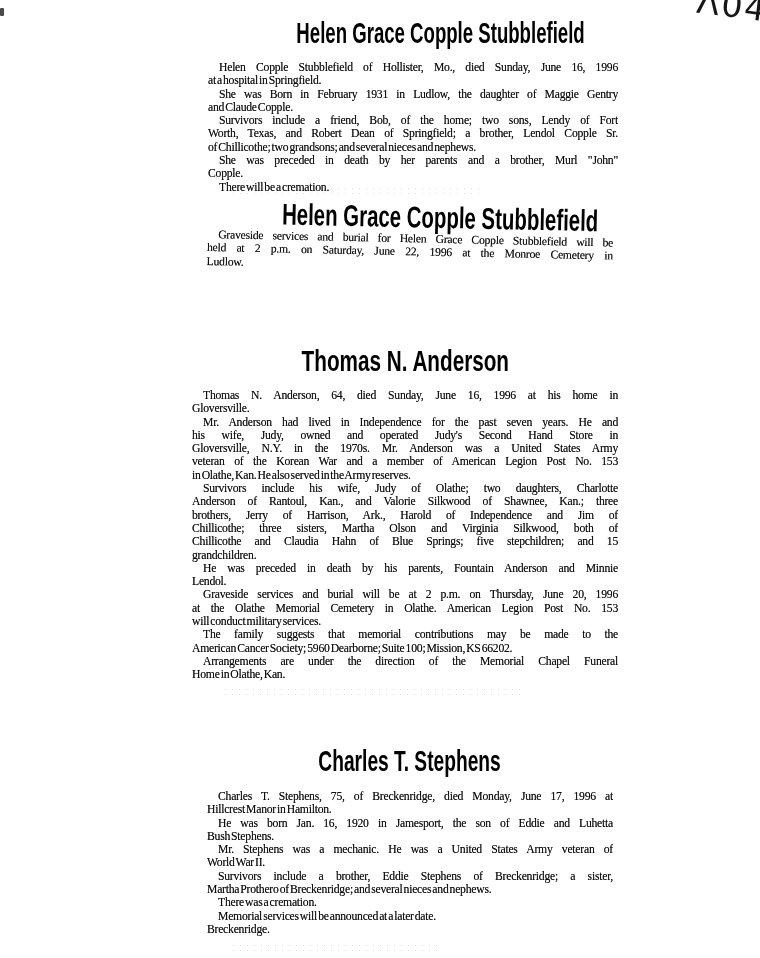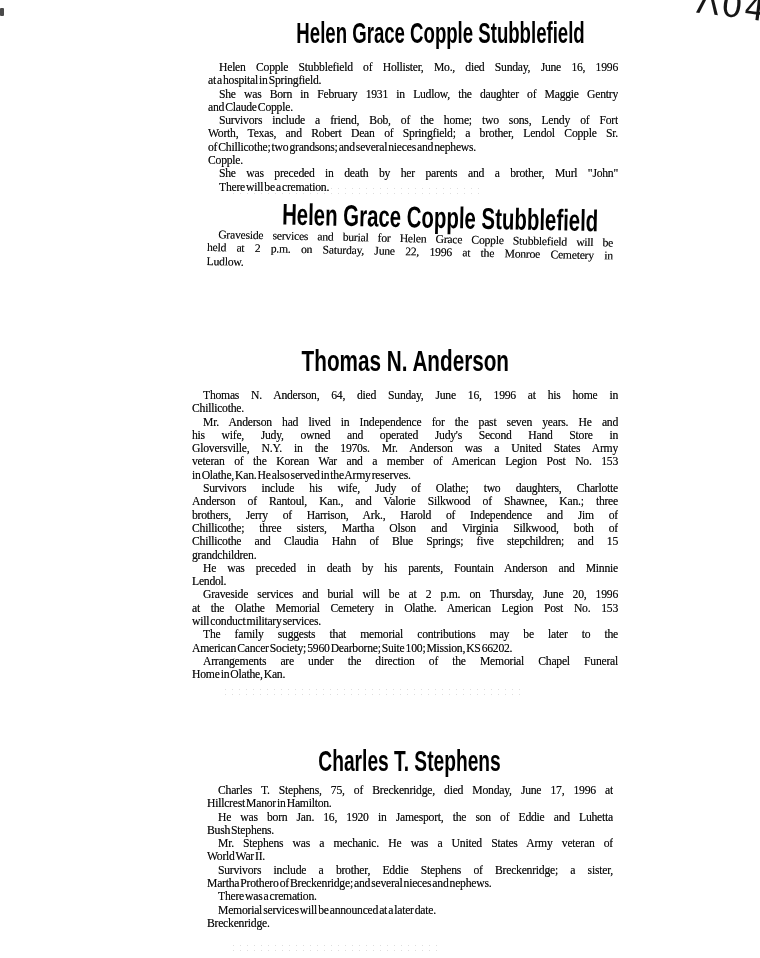--- a/index.html
+++ b/index.html
@@ -58,22 +58,22 @@
       <div class="para">
         <div class="ln f">She was Born in February 1931 in Ludlow, the daughter of Maggie Gentry</div>
         <div class="ln l">and Claude Copple.</div>
       </div>
       <div class="para">
         <div class="ln f">Survivors include a friend, Bob, of the home; two sons, Lendy of Fort</div>
         <div class="ln">Worth, Texas, and Robert Dean of Springfield; a brother, Lendol Copple Sr.</div>
         <div class="ln l">of Chillicothe; two grandsons; and several nieces and nephews.</div>
       </div>
       <div class="para">
+        <div class="ln f">She was preceded in death by her parents and a brother, Murl "John"</div>
         <div class="ln l">Copple.</div>
-        <div class="ln f">She was preceded in death by her parents and a brother, Murl "John"</div>
       </div>
       <div class="para">
         <div class="ln f l">There will be a cremation.</div>
       </div>
     </div>
   </section>
 
   <section class="clip rot" style="left:208px; top:198px; width:406px;">
     <h2 class="hl" style="margin-bottom:-2px;"><span style="--sx:0.68">Helen Grace Copple Stubblefield</span></h2>
     <div class="bd" style="margin-top:2px;">
@@ -83,21 +83,21 @@
         <div class="ln l">Ludlow.</div>
       </div>
     </div>
   </section>
 
   <section class="clip" style="left:192px; top:346px; width:426px;">
     <h2 class="hl"><span style="--sx:0.69">Thomas N. Anderson</span></h2>
     <div class="bd">
       <div class="para">
         <div class="ln f">Thomas N. Anderson, 64, died Sunday, June 16, 1996 at his home in</div>
-        <div class="ln l">Chillicothe.</div>
+        <div class="ln l">Gloversville.</div>
       </div>
       <div class="para">
         <div class="ln f">Mr. Anderson had lived in Independence for the past seven years. He and</div>
         <div class="ln">his wife, Judy, owned and operated Judy's Second Hand Store in</div>
         <div class="ln">Gloversville, N.Y. in the 1970s. Mr. Anderson was a United States Army</div>
         <div class="ln">veteran of the Korean War and a member of American Legion Post No. 153</div>
         <div class="ln l">in Olathe, Kan. He also served in the Army reserves.</div>
       </div>
       <div class="para">
         <div class="ln f">Survivors include his wife, Judy of Olathe; two daughters, Charlotte</div>
@@ -110,33 +110,33 @@
       <div class="para">
         <div class="ln f">He was preceded in death by his parents, Fountain Anderson and Minnie</div>
         <div class="ln l">Lendol.</div>
       </div>
       <div class="para">
         <div class="ln f">Graveside services and burial will be at 2 p.m. on Thursday, June 20, 1996</div>
         <div class="ln">at the Olathe Memorial Cemetery in Olathe. American Legion Post No. 153</div>
         <div class="ln l">will conduct military services.</div>
       </div>
       <div class="para">
-        <div class="ln f">The family suggests that memorial contributions may be later to the</div>
+        <div class="ln f">The family suggests that memorial contributions may be made to the</div>
         <div class="ln l">American Cancer Society; 5960 Dearborne; Suite 100; Mission, KS 66202.</div>
       </div>
       <div class="para">
         <div class="ln f">Arrangements are under the direction of the Memorial Chapel Funeral</div>
         <div class="ln l">Home in Olathe, Kan.</div>
       </div>
     </div>
   </section>
 
   <section class="clip" style="left:207px; top:746px; width:406px;">
     <h2 class="hl"><span style="--sx:0.64">Charles T. Stephens</span></h2>
-    <div class="bd" style="margin-top:8px;">
+    <div class="bd" style="margin-top:14px;">
       <div class="para">
         <div class="ln f">Charles T. Stephens, 75, of Breckenridge, died Monday, June 17, 1996 at</div>
         <div class="ln l">Hillcrest Manor in Hamilton.</div>
       </div>
       <div class="para">
         <div class="ln f">He was born Jan. 16, 1920 in Jamesport, the son of Eddie and Luhetta</div>
         <div class="ln l">Bush Stephens.</div>
       </div>
       <div class="para">
         <div class="ln f">Mr. Stephens was a mechanic. He was a United States Army veteran of</div>

